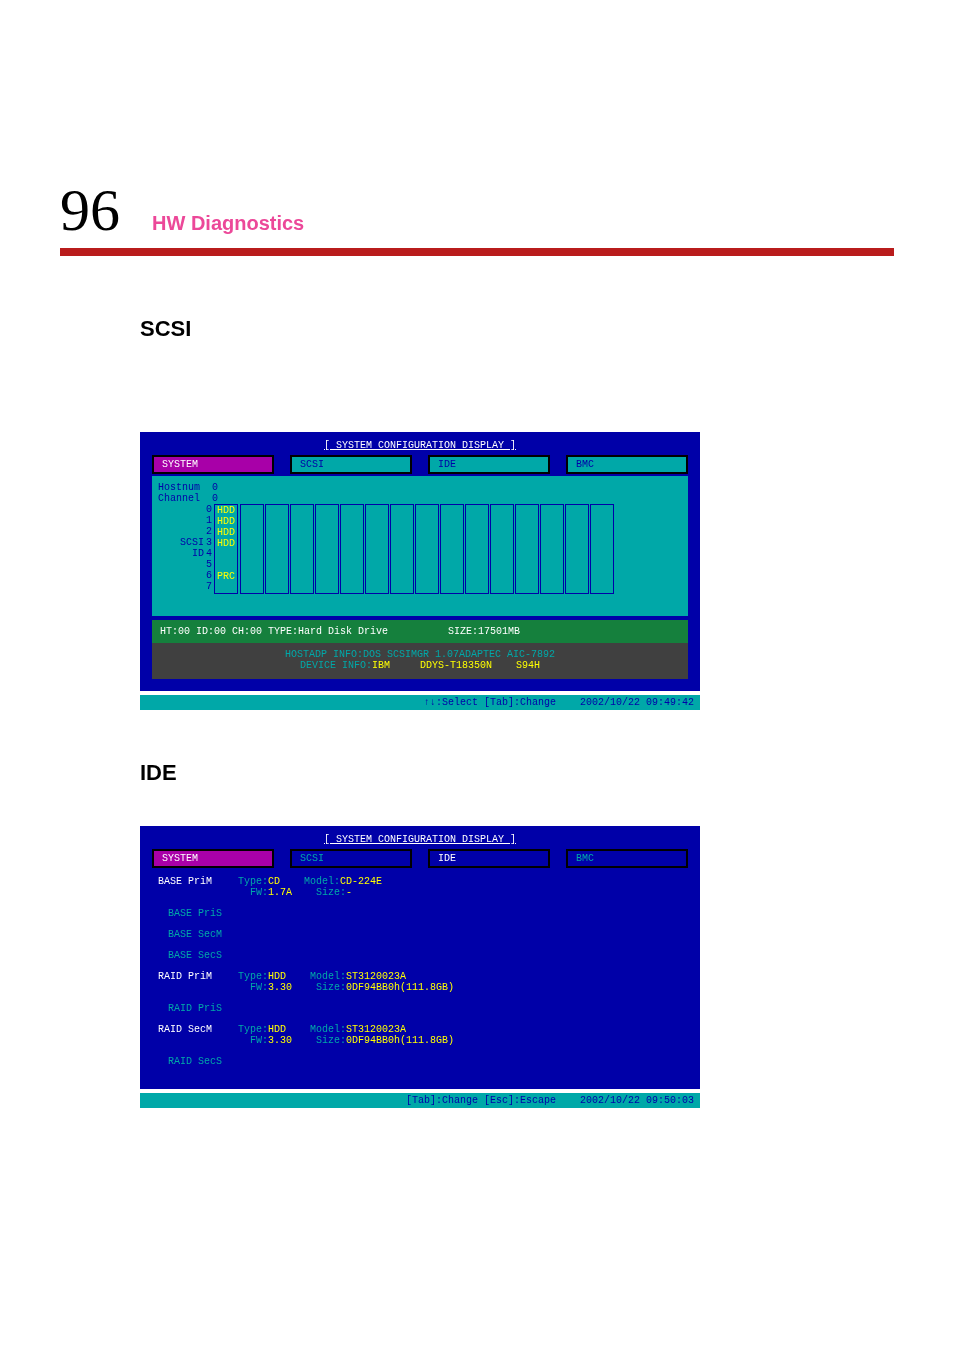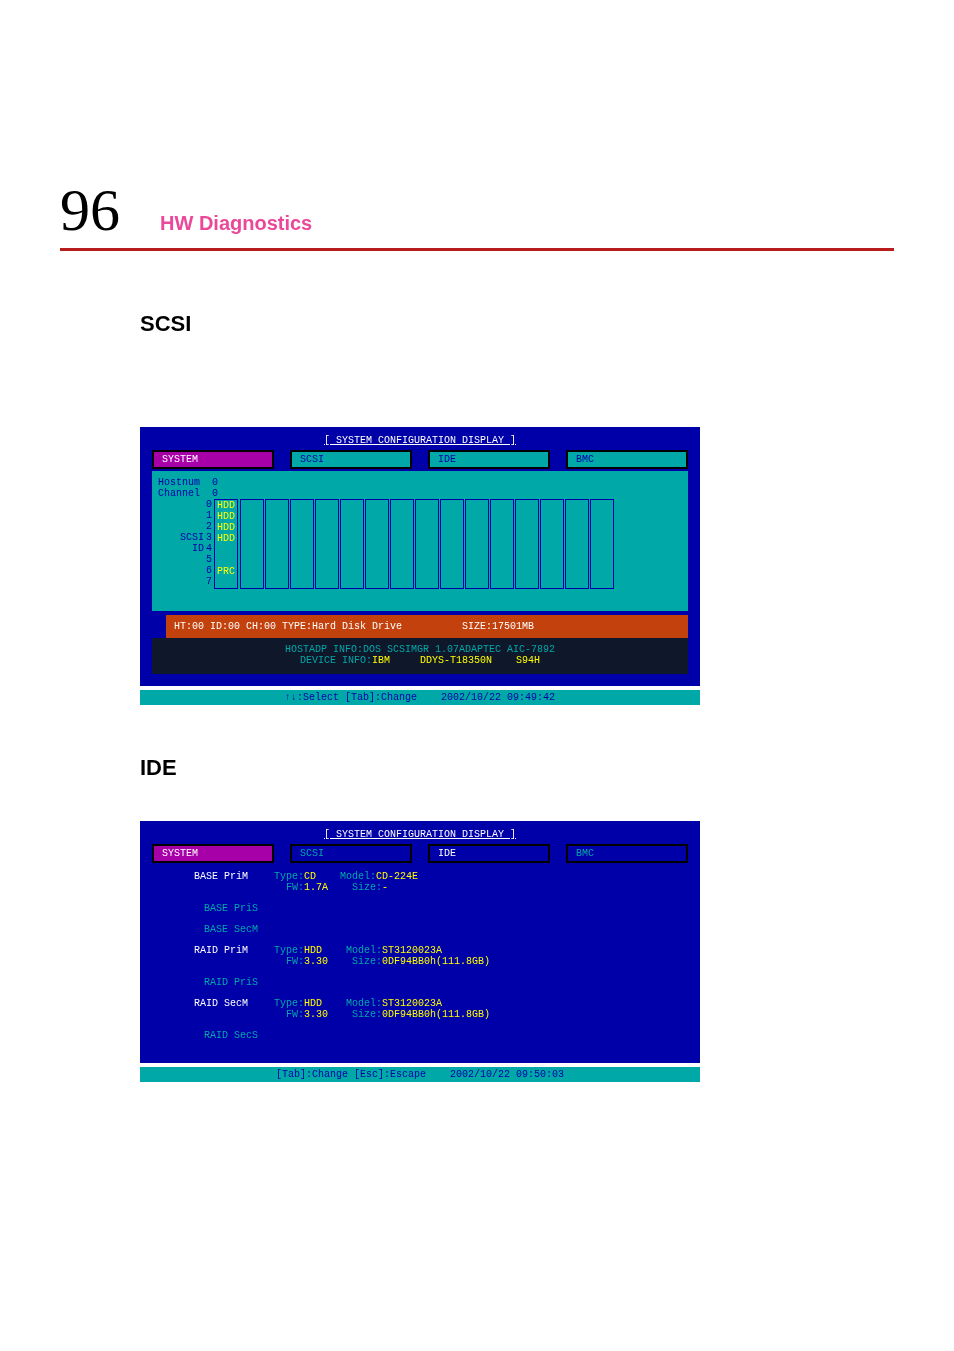--- a/index.html
+++ b/index.html
@@ -8,22 +8,22 @@
     background: #ffffff;
     font-family: Arial, Helvetica, sans-serif;
     width: 954px;
   }
   .page {
     padding: 180px 60px 60px 60px;
   }
   .header-row {
     display: flex;
     align-items: baseline;
-    gap: 40px;
-    border-bottom: 3px solid #b91c1c;
+    gap: 32px;
+    border-bottom: 8px solid #b91c1c;
     padding-bottom: 8px;
     margin-bottom: 60px;
   }
   .page-num {
     font-family: "Times New Roman", Times, serif;
     font-size: 60px;
     font-weight: normal;
     line-height: 1;
     color: #000;
   }
@@ -140,42 +140,42 @@
   .seq-cols {
     display: flex;
     gap: 1px;
   }
   .seq {
     width: 22px;
     border: 1px solid #0000a8;
     height: 88px;
   }
   .scsi-status {
-    background: #c2410c;
+    background: #15803d;
     color: #00a8a8;
-    margin: 4px 6px 0 20px;
+    margin: 4px 6px 0 6px;
     padding: 6px 8px;
     white-space: pre;
   }
   .scsi-status .white { color: #ffffff; }
   .scsi-info {
-    background: #0f172a;
+    background: #404040;
     color: #ffffff;
     margin: 0 6px 6px 6px;
     padding: 6px 8px 8px 8px;
     text-align: center;
   }
   .scsi-info .teal { color: #00a8a8; }
   .scsi-info .yellow { color: #ffff00; text-align: right; }
   .footer-bar {
     background: #00a8a8;
     color: #0000a8;
     padding: 2px 6px;
     display: flex;
-    justify-content: center;
+    justify-content: flex-end;
     margin-top: 4px;
     font-family: "Courier New", monospace;
     font-size: 10px;
     gap: 24px;
   }
 
   .ide-body {
     background: #0000a8;
     margin: 0 6px;
     padding: 6px;
@@ -184,21 +184,20 @@
   }
   .ide-row {
     display: flex;
     align-items: flex-start;
     margin-bottom: 10px;
   }
   .ide-ch {
     width: 80px;
     color: #ffffff;
     white-space: pre;
-    margin-left: 36px;
   }
   .ide-ch.dim { color: #00a8a8; padding-left: 10px; }
   .ide-dev {
     color: #00a8a8;
     white-space: pre;
   }
   .ide-dev .yellow { color: #ffff00; }
 </style>
 </head>
 <body>
@@ -299,20 +298,23 @@
             <div class="ide-dev" style="white-space: pre;">Type:<span class="yellow">CD</span>    Model:<span class="yellow">CD-224E</span>
   FW:<span class="yellow">1.7A</span>    Size:<span class="yellow">-</span></div>
           </div>
           <div class="ide-row">
             <div class="ide-ch dim">BASE PriS</div>
           </div>
           <div class="ide-row">
             <div class="ide-ch dim">BASE SecM</div>
           </div>
           <div class="ide-row">
+            <div class="ide-ch dim">BASE SecS</div>
+          </div>
+          <div class="ide-row">
             <div class="ide-ch">RAID PriM</div>
             <div class="ide-dev" style="white-space: pre;">Type:<span class="yellow">HDD</span>    Model:<span class="yellow">ST3120023A</span>
   FW:<span class="yellow">3.30</span>    Size:<span class="yellow">0DF94BB0h(111.8GB)</span></div>
           </div>
           <div class="ide-row">
             <div class="ide-ch dim">RAID PriS</div>
           </div>
           <div class="ide-row">
             <div class="ide-ch">RAID SecM</div>
             <div class="ide-dev" style="white-space: pre;">Type:<span class="yellow">HDD</span>    Model:<span class="yellow">ST3120023A</span>

